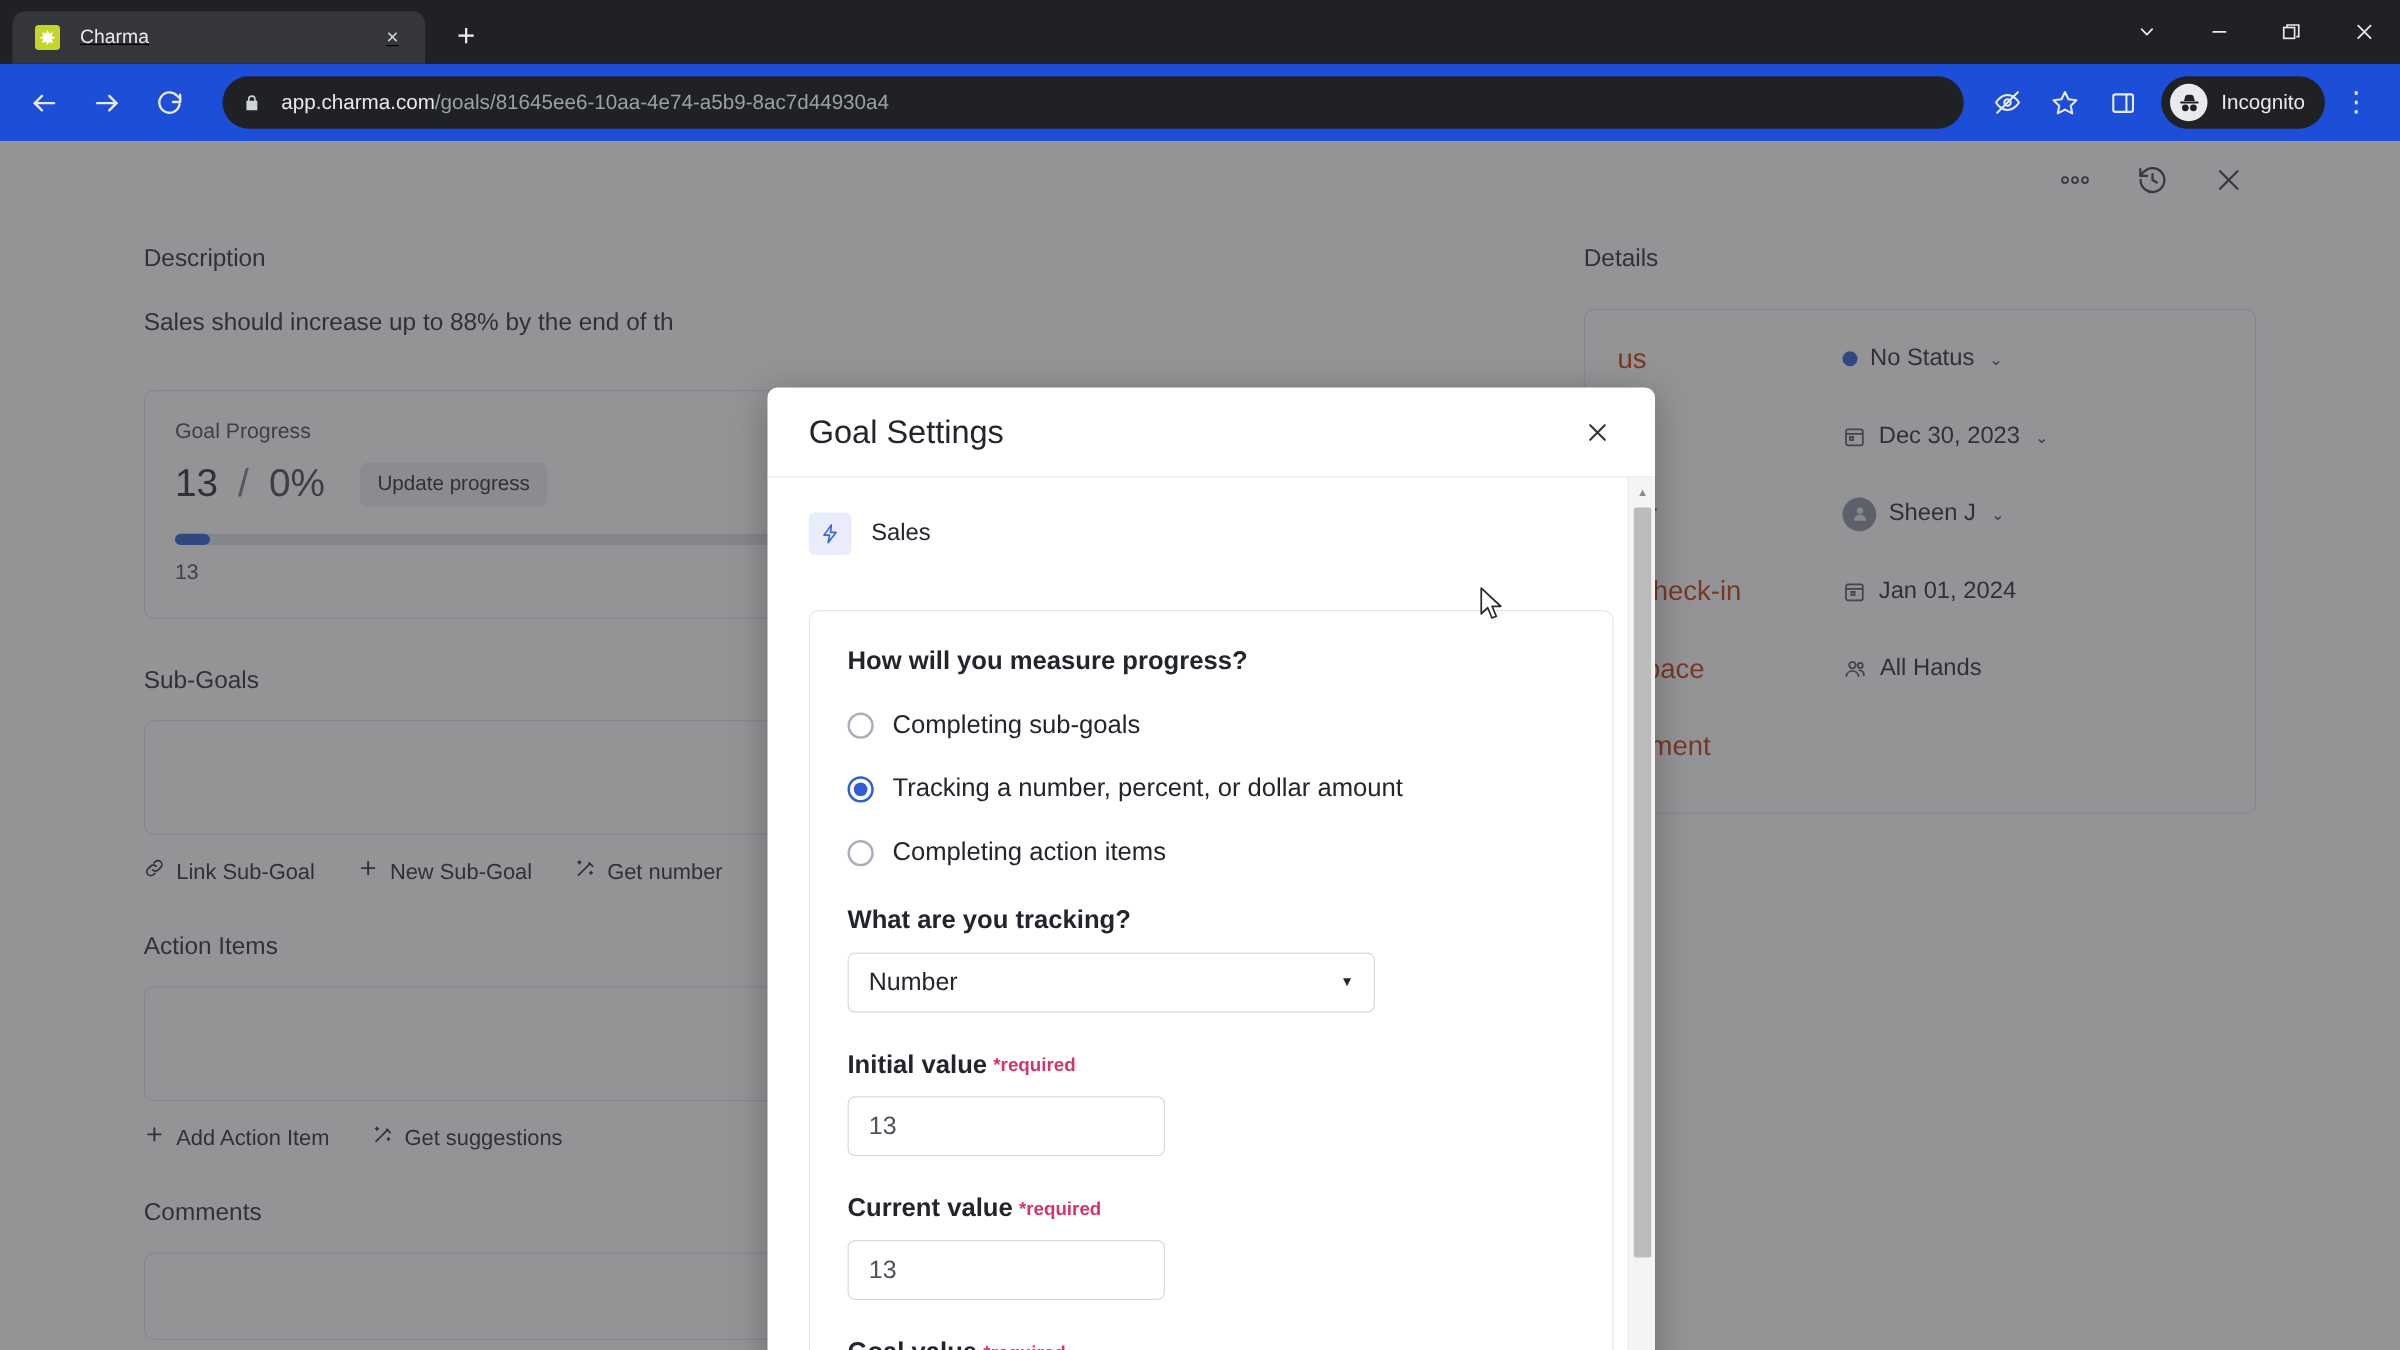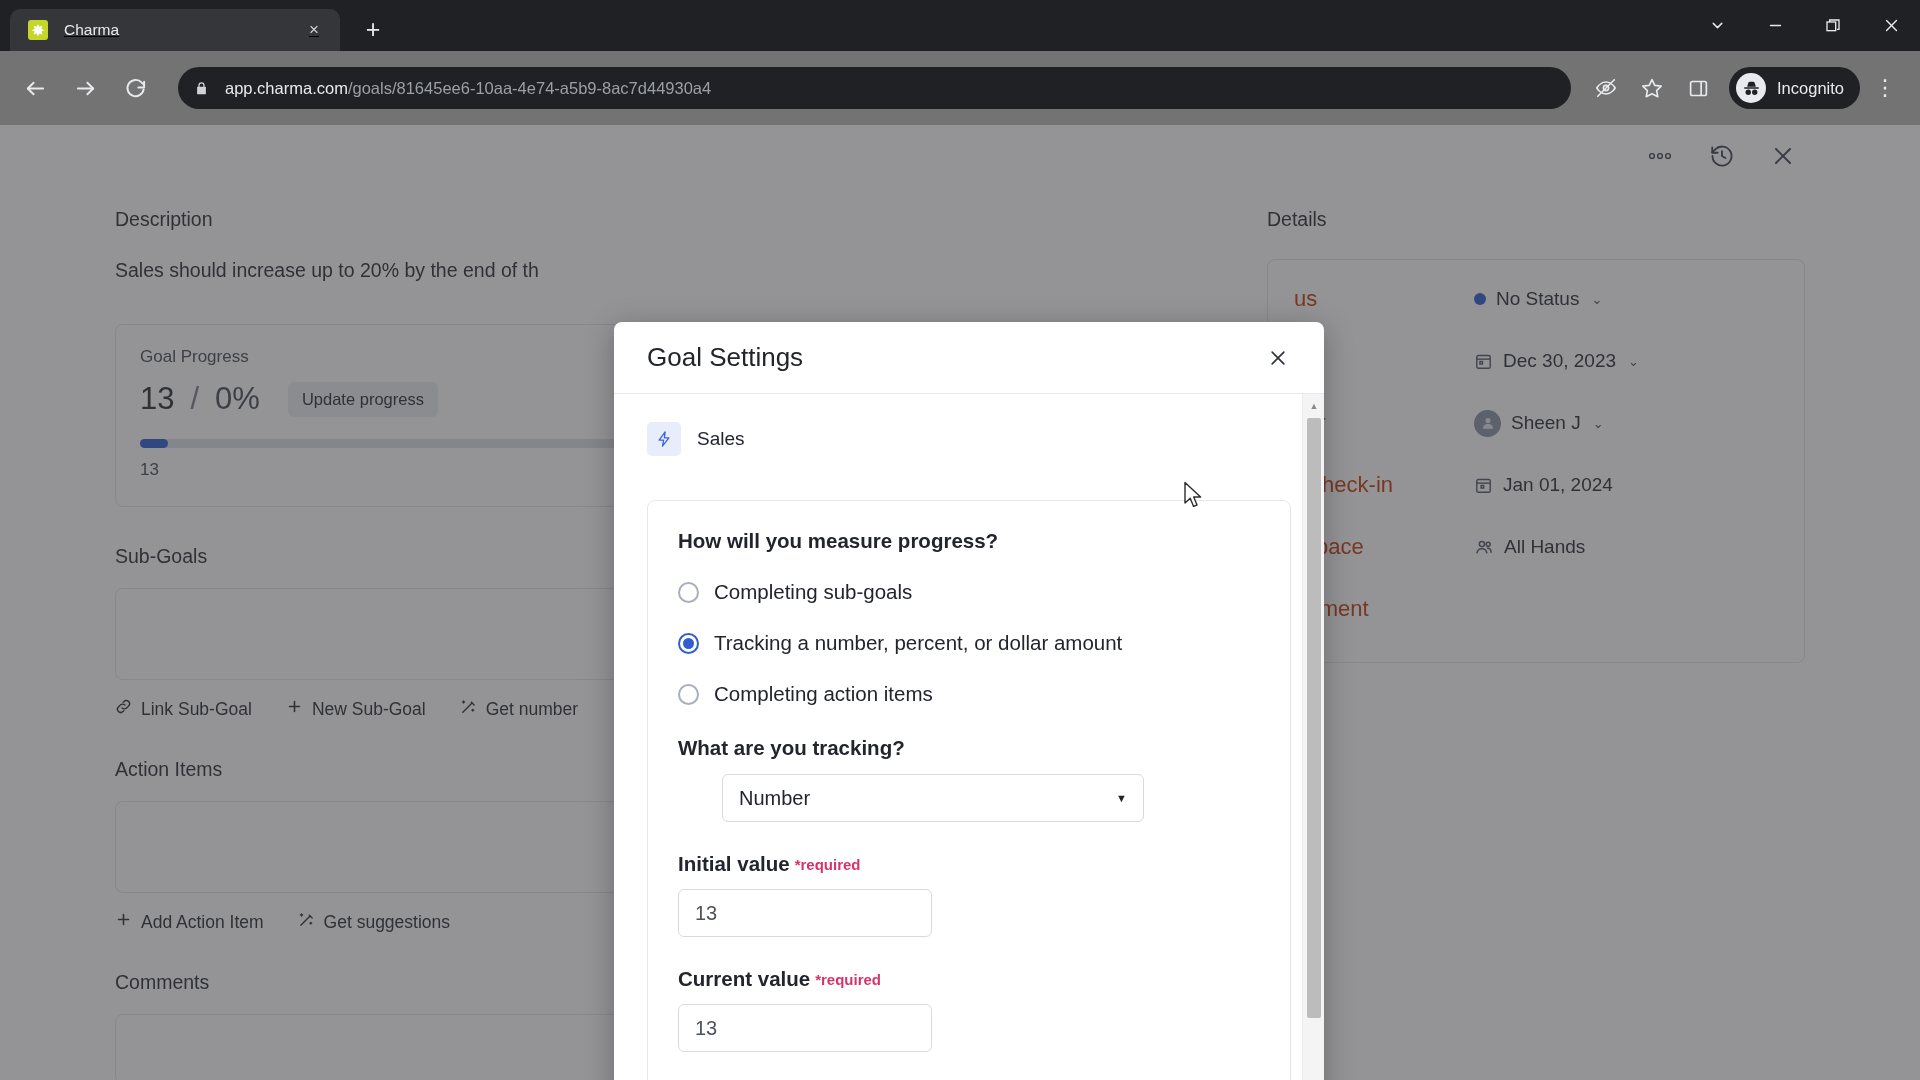--- a/index.html
+++ b/index.html
@@ -75,22 +75,22 @@
     display: flex;
     align-items: center;
   }
   .window-ctl {
     width: 58px; height: 51px;
     display: flex; align-items: center; justify-content: center;
     color: #e8eaed;
   }
 
   #toolbar {
-    height: 74px;
-    background: #737373;
+    height: 62px;
+    background: #1d4ed8;
     display: flex;
     align-items: center;
     padding: 0 14px;
   }
   .nav-btn {
     width: 42px; height: 42px;
     margin-right: 8px;
     border-radius: 50%;
     display: flex; align-items: center; justify-content: center;
     color: #e8eaed;
@@ -386,21 +386,20 @@
   #tracking-select {
     margin-top: 14px;
     width: 422px;
     height: 48px;
     border: 1px solid #d7dae0;
     border-radius: 6px;
     display: flex;
     align-items: center;
     padding: 0 16px;
     background: #fff;
-    margin-left: 44px;
   }
   #tracking-select-value { flex: 1 1 auto; font-size: 20px; color: #22252c; }
   #tracking-select-caret { color: #22252c; font-size: 11px; }
 
   .num-input {
     margin-top: 13px;
     width: 254px;
     height: 48px;
     border: 1px solid #d7dae0;
     border-radius: 6px;
@@ -583,21 +582,21 @@
             <line x1="19" y1="5" x2="5" y2="19"></line>
           </svg>
       </div>
     </div>
 
     <div id="page-columns">
 
       <div id="col-main">
 
         <div class="section-title">Description</div>
-        <div id="description-text">Sales should increase up to 20% by the end of th</div>
+        <div id="description-text">Sales should increase up to 88% by the end of th</div>
 
         <div id="goal-progress-card">
           <div id="goal-progress-label">Goal Progress</div>
           <div id="goal-progress-row">
             <span id="goal-progress-current">13</span>
             <span id="goal-progress-sep">/</span>
             <span id="goal-progress-pct">0%</span>
             <span id="update-progress-btn">Update progress</span>
           </div>
           <div id="progress-bar-track">

